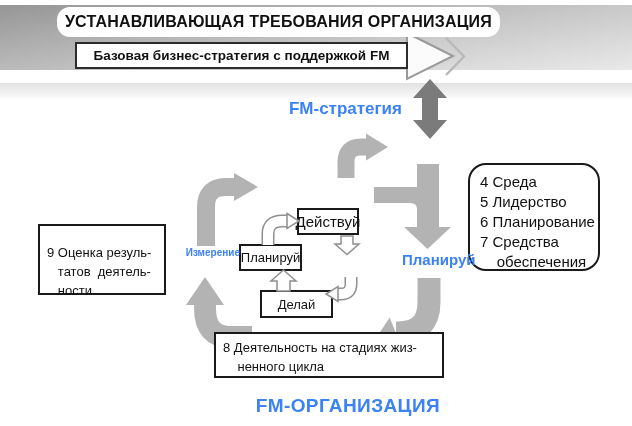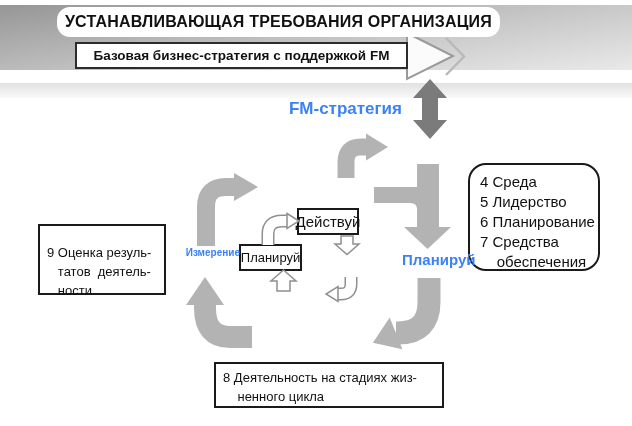--- a/index.html
+++ b/index.html
@@ -27,21 +27,21 @@
   .ribbon-box{left:75px;top:42px;width:333px;height:27px;border-color:#2c2c2c;
     font-weight:bold;font-size:13.5px;}
   svg{position:absolute;left:0;top:0;}
   .b10{left:160px;top:137px;width:172px;height:40px;font-size:13.5px;}
   .b47{left:468px;top:163px;width:132px;height:108px;font-size:15px;line-height:20px;padding:7px 0 0 10px;border-radius:18px;}
   .b9{left:38px;top:224px;width:128px;height:71px;font-size:13px;line-height:19px;padding:17px 0 0 7px;}
   .bact{left:297px;top:208px;width:62px;height:27px;font-size:15px;}
   .bcheck{left:239px;top:244px;width:63px;height:27px;font-size:13px;}
   .bplan{left:317px;top:252px;width:86px;height:27px;font-size:13px;}
   .bdo{left:260px;top:290px;width:73px;height:28px;font-size:13px;}
-  .b8{left:214px;top:362px;width:230px;height:46px;font-size:13px;line-height:19px;padding:4px 0 0 7px;}
+  .b8{left:214px;top:332px;width:230px;height:46px;font-size:13px;line-height:19px;padding:4px 0 0 7px;}
   .l-strategy{left:270px;top:99px;width:132px;font-size:17px;}
   .l-policy{left:396px;top:138px;width:140px;font-size:17px;}
   .l-improve{left:263px;top:177px;width:80px;font-size:15px;}
   .l-measure{left:164px;top:247px;width:76px;font-size:10px;}
   .l-plans{left:402px;top:251px;width:68px;font-size:15px;}
   .l-real{left:268px;top:322px;width:88px;font-size:15px;}
   .l-org{left:216px;top:395px;width:224px;font-size:19px;letter-spacing:.4px;}
 </style>
 </head>
 <body>
@@ -87,20 +87,21 @@
   <div class="box pre b47">4 Среда
 5 Лидерство
 6 Планирование
 7 Средства
     обеспечения</div>
   <div class="box pre b9">9 Оценка резуль-
    татов  деятель-
    ности</div>
   <div class="box center bact">Действуй</div>
   <div class="box center bcheck">Планируй</div>
+  <div class="box center bdo">Делай</div>
   <div class="box pre b8">8 Деятельность на стадиях жиз-
     ненного цикла</div>
 
   <svg width="632" height="426" aria-hidden="true">
 
     <path d="M277,291 V281 H271 L283.5,270 L296,281 H290 V291 Z" fill="#fff" stroke="var(--outline-gray)" stroke-width="1.5"></path>
 
     <path d="M341,236 V244 H335 L347,254.5 L359,244 H353 V236 Z" fill="#fff" stroke="var(--outline-gray)" stroke-width="1.5"></path>
 
     <g>
@@ -112,14 +113,15 @@
     <g>
       <path d="M351,277 V284 Q351,294 341,294 H338" fill="none" stroke="var(--outline-gray)" stroke-width="13"></path>
       <path d="M351,277 V284 Q351,294 341,294 H338" fill="none" stroke="#fff" stroke-width="10"></path>
       <polygon points="338,286.5 338,301.5 326,294" fill="#fff" stroke="var(--outline-gray)" stroke-width="1.5"></polygon>
     </g>
   </svg>
 
   <div class="lbl l-strategy">FM-стратегия</div>
   <div class="lbl l-measure">Измерение</div>
   <div class="lbl l-plans">Планируй</div>
+  <div class="lbl l-org">FM-ОРГАНИЗАЦИЯ</div>
 
 </div>
 
 </body></html>

